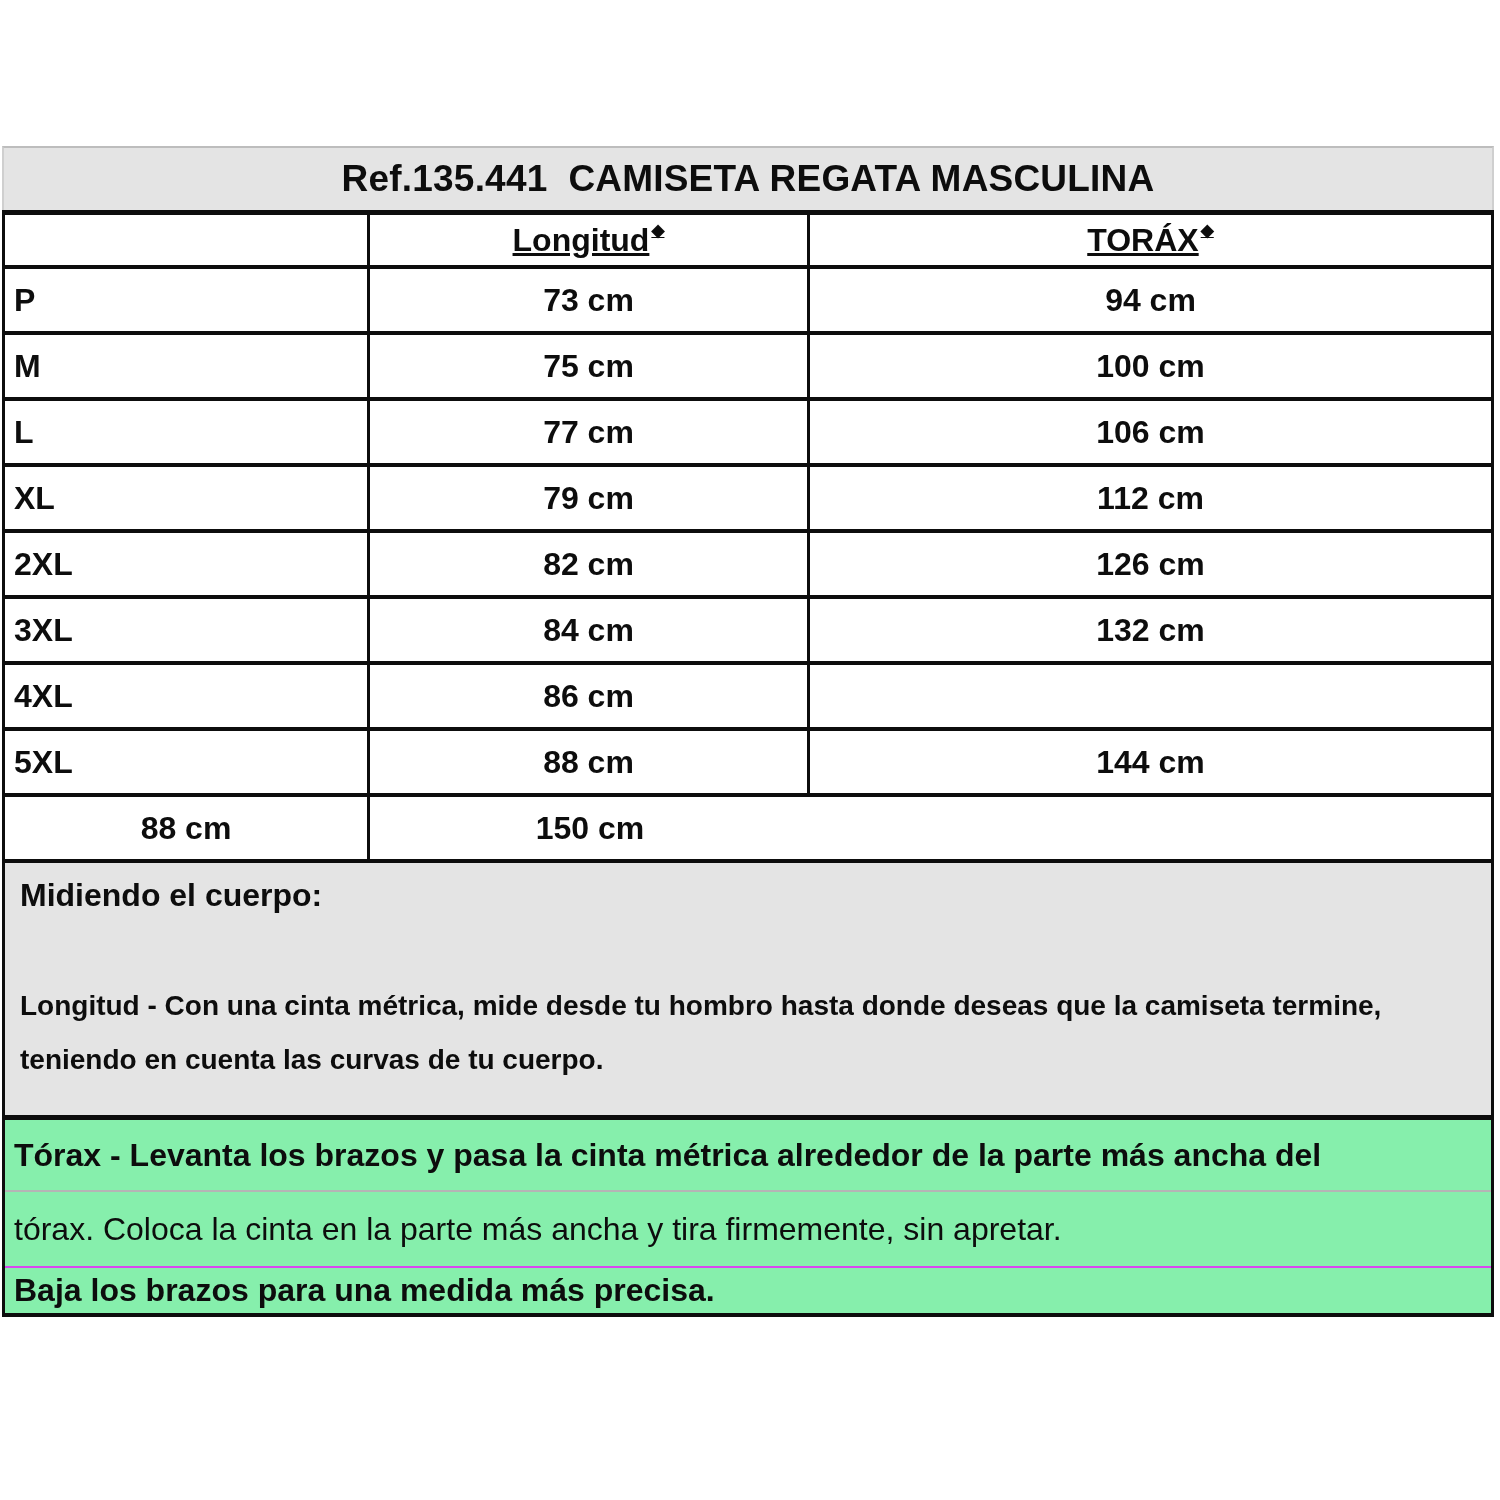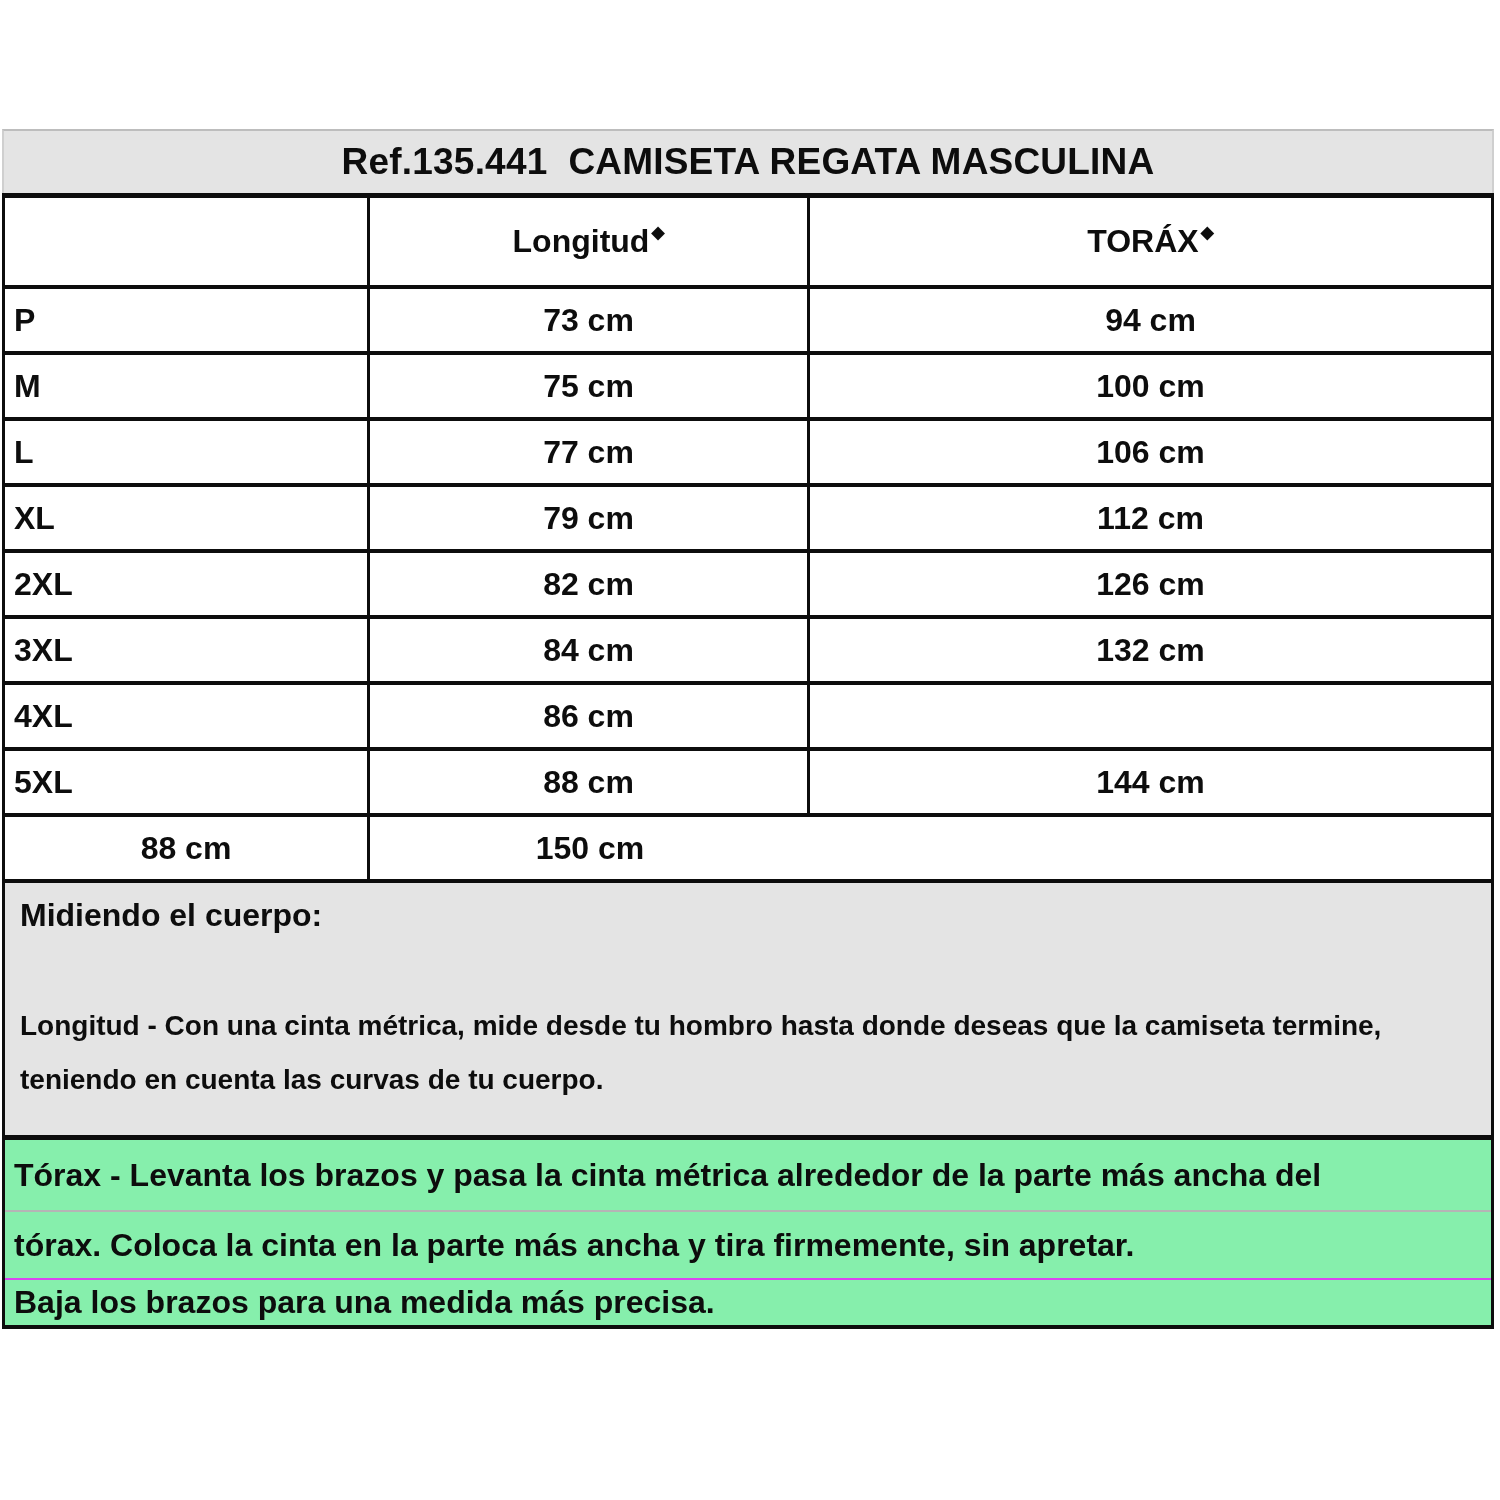--- a/index.html
+++ b/index.html
@@ -12,21 +12,21 @@
   .canvas {
     position: relative;
     width: 1500px;
     height: 1500px;
     background: #ffffff;
     overflow: hidden;
   }
   .chart {
     position: absolute;
     left: 2px;
-    top: 129px;
+    top: 146px;
     width: 1492px;
     box-sizing: border-box;
   }
   
   .title-row {
     box-sizing: border-box;
     height: 64px;
     background: #e4e4e4;
     border-top: 2px solid #bdbdbd;
     border-left: 2px solid #cfcfcf;
@@ -43,21 +43,21 @@
     box-sizing: border-box;
     border-left: 3px solid #0d0d0d;
     border-right: 3px solid #0d0d0d;
     border-top: 5px solid #0d0d0d;
   }
   .trow {
     display: grid;
     grid-template-columns: 365px 440px 1fr;
     box-sizing: border-box;
   }
-  .trow.header { height: 87px; }
+  .trow.header { height: 50px; text-decoration: underline; }
   .trow.data {
     height: 66px;
     border-top: 4px solid #0d0d0d;
   }
   .cell {
     box-sizing: border-box;
     display: flex;
     align-items: center;
     justify-content: center;
     font-size: 32px;
@@ -110,21 +110,21 @@
   }
   .wrow {
     box-sizing: border-box;
     display: flex;
     align-items: center;
     padding-left: 9px;
     font-size: 32px;
     white-space: nowrap;
   }
   .wrow.r1 { height: 70px; font-weight: 700; }
-  .wrow.r2 { height: 68px; font-weight: 700; border-top: 2px solid #b5b5b5; }
+  .wrow.r2 { height: 76px; font-weight: 400; border-top: 2px solid #b5b5b5; }
   .wrow.r3 { height: 47px; font-weight: 700; border-top: 2px solid #d946ef; }
 </style>
 </head>
 <body>
 
 <div class="canvas">
   <div class="chart">
 
     <div class="title-row">
       <span>Ref.135.441&nbsp; CAMISETA REGATA MASCULINA</span>

